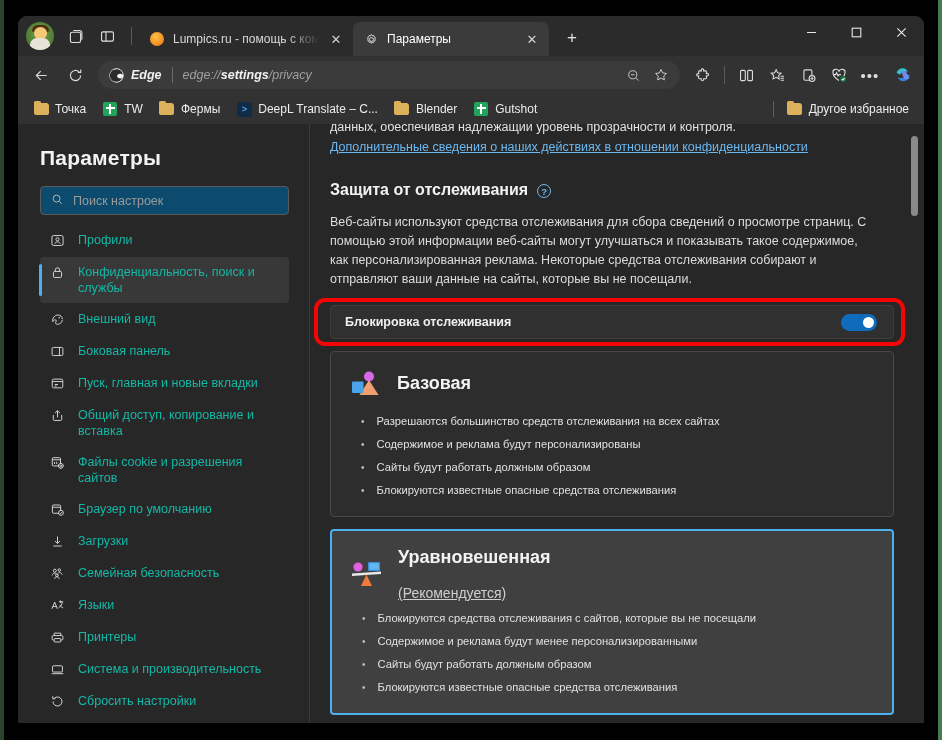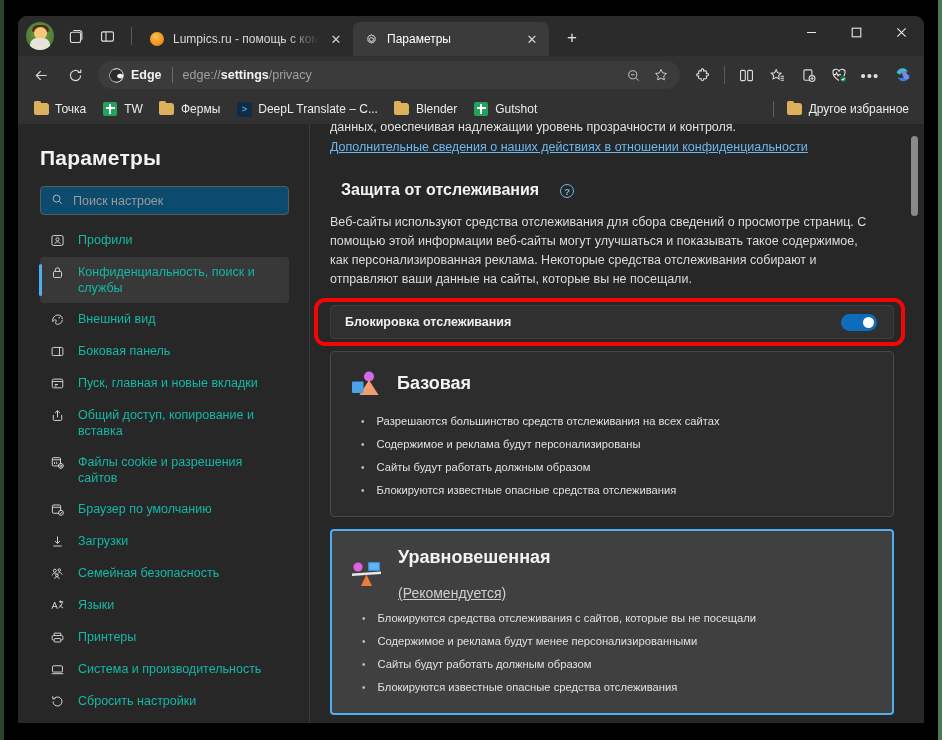--- a/index.html
+++ b/index.html
@@ -116,21 +116,21 @@
     display: flex; align-items: center; padding: 0 6px;
   }
   .nav-btn {
     width: 30px; height: 30px; border-radius: 5px;
     display:flex;align-items:center;justify-content:center;
     color: #dcdcdc; margin: 0 2px;
   }
   .omnibox {
     flex: 1; height: 28px; background: #3b3b3b; border-radius: 14px;
     display: flex; align-items: center; padding: 0 6px 0 10px;
-    margin: 0 6px; min-width: 0;
+    margin: 0 6px; min-width: 0; font-style: italic;
   }
   .edge-chip { display:flex; align-items:center; gap:6px; flex:none; }
   .edge-chip .name { font-size: 12.5px; color:#f0f0f0; font-weight:600; }
   .chip-sep { width:1px; height:16px; background:#6a6a6a; margin:0 10px; }
   .url { font-size: 12.5px; color:#a0a0a0; white-space:nowrap; overflow:hidden; flex:1; }
   .url b { color:#f2f2f2; font-weight:600; }
   .url .tail { color:#a0a0a0; }
   .omni-actions { display:flex; align-items:center; gap:2px; flex:none; }
   .omni-ico { width:26px;height:26px;border-radius:13px;display:flex;
               align-items:center;justify-content:center;color:#c9c9c9;}
@@ -228,21 +228,21 @@
   .cut-text {
     font-size: 12.5px; color:#e2e2e2; line-height:17px;
     margin-top:-7px;
   }
   .link {
     display:inline-block; margin-top:4px; font-size:12.5px;
     color:#6cb8f0; text-decoration: underline;
   }
   h2.section {
     font-size: 16px; font-weight:700; color:#f2f2f2;
-    margin: 26px 0 0 11px; display:flex; align-items:center; gap:21px;
+    margin: 26px 0 0 0; display:flex; align-items:center; gap:9px;
   }
   .help-icon {
     width:14px;height:14px;border-radius:50%;border:1.2px solid #6cb8f0;
     color:#6cb8f0; font-size:9.5px; display:flex; align-items:center;
     justify-content:center; font-weight:700; margin-top:2px;
   }
   .section-desc {
     margin-top:14px; font-size:12.5px; color:#dcdcdc; line-height:19px;
     max-width: 538px;
   }

